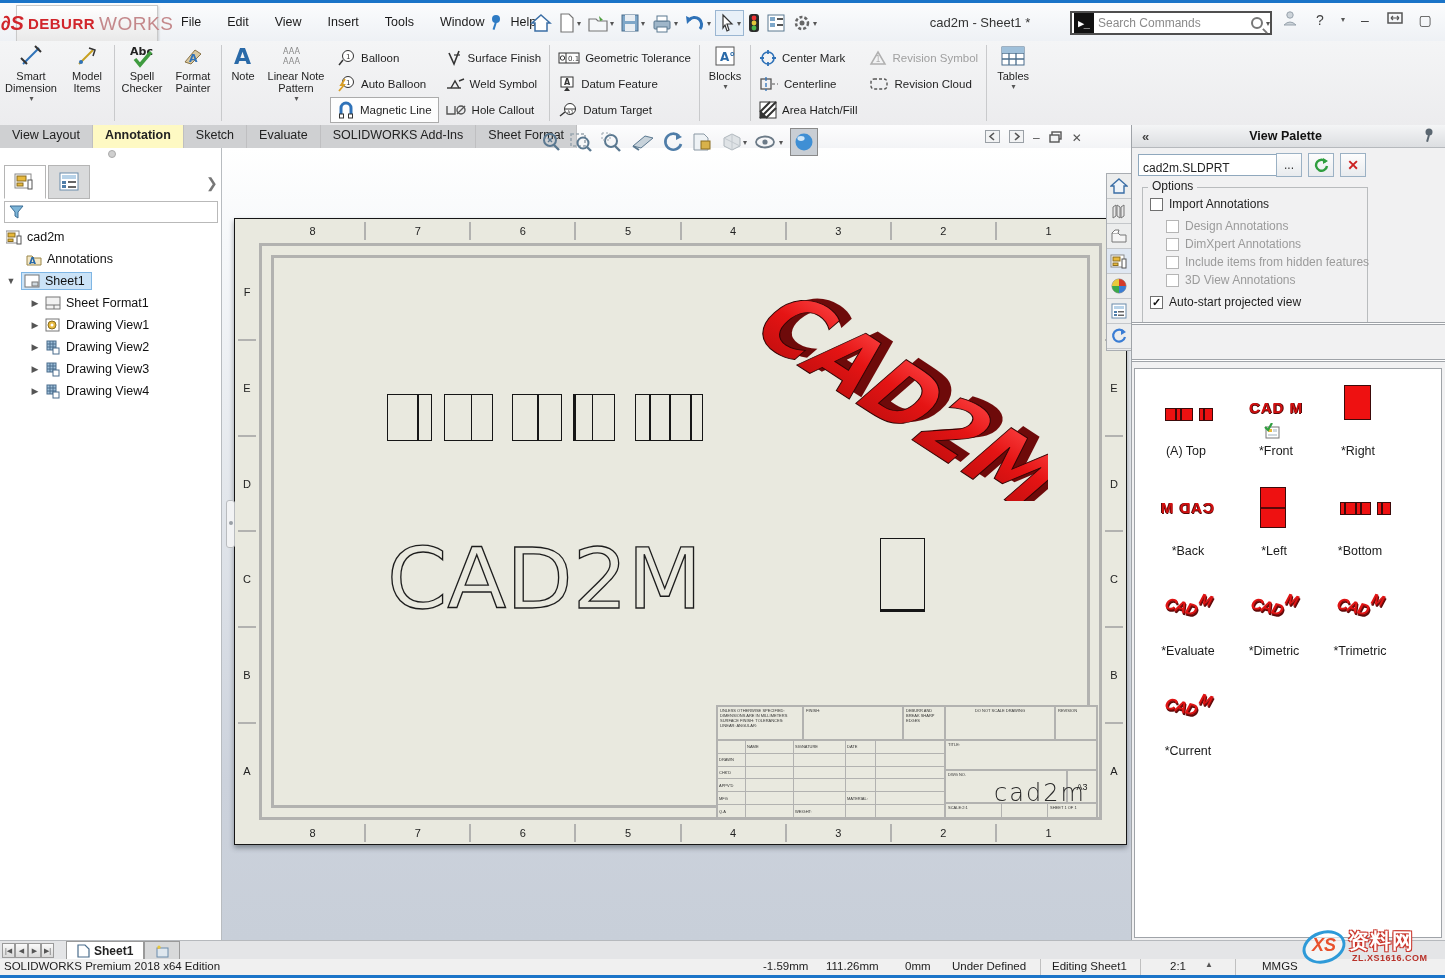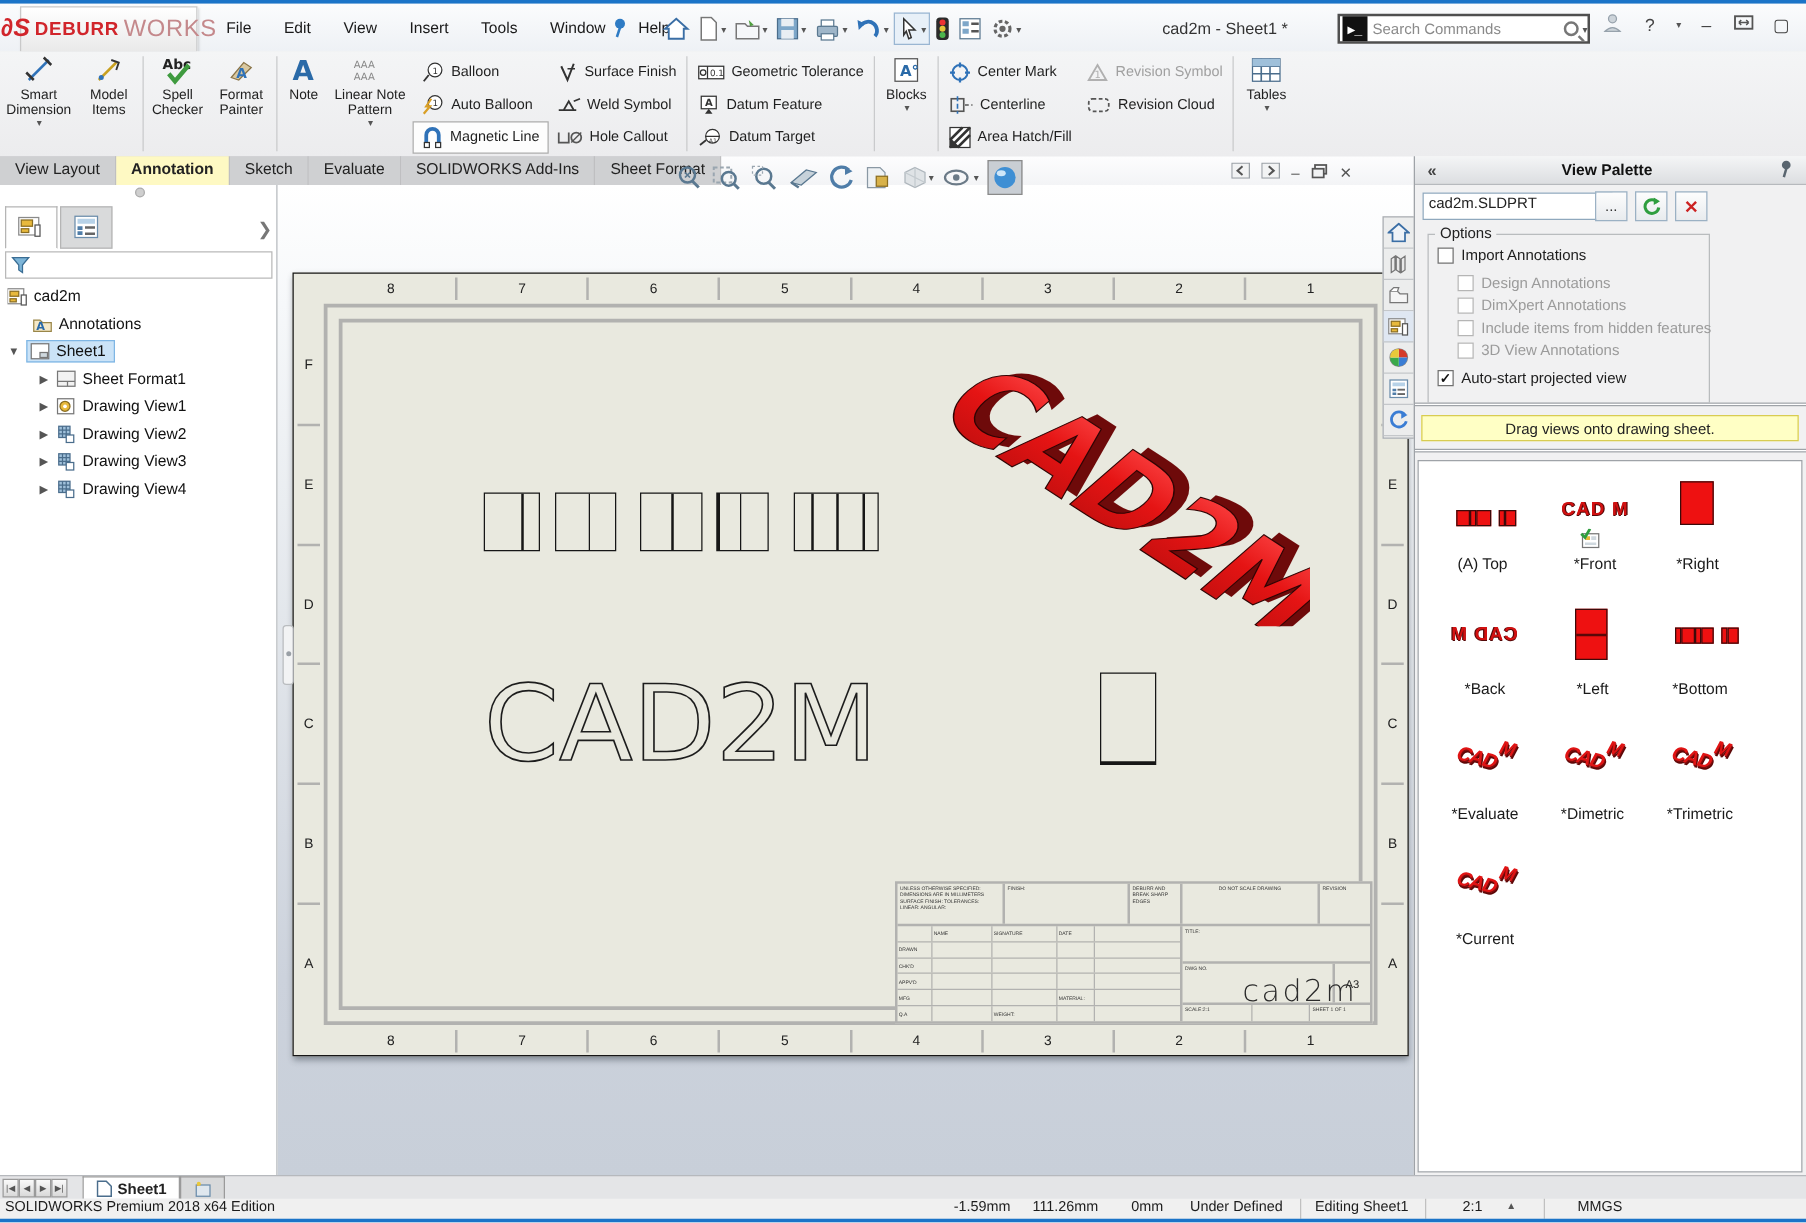--- a/index.html
+++ b/index.html
@@ -113,21 +113,21 @@
   #taskstrip { left:1106px; top:173px; width:26px; height:178px; background:#eceded; border:1px solid #a9adb2; display:flex; flex-direction:column; }
   .ts-btn { height:25px; display:flex; align-items:center; justify-content:center; border-bottom:1px solid #c4c7ca; }
   .ts-btn.active { background:#dfe7f2; }
 
   
   #palette { left:1131px; top:125px; width:314px; height:815px; background:#f1f1f2; border-left:1px solid #9fa3a8; }
   #pal-head { position:absolute; left:0; top:0; width:314px; height:23px; background:linear-gradient(180deg,#f4f5f6,#dcdee1); border-bottom:1px solid #b6b9bd; display:flex; align-items:center; }
   #pal-title { flex:1; text-align:center; font-weight:bold; font-size:12.5px; color:#111; }
   #pal-collapse { margin-left:10px; color:#444; font-size:13px; font-weight:bold;}
   #pal-pin { margin-right:10px; }
-  #pal-combo { position:absolute; left:6px; top:29px; width:152px; height:22px; background:#fff; border:1px solid #8fa8bd; display:flex; align-items:flex-start; padding-left:4px; font-size:12px;gap:30px; }
+  #pal-combo { position:absolute; left:6px; top:29px; width:152px; height:22px; background:#fff; border:1px solid #8fa8bd; display:flex; align-items:flex-end; padding-left:4px; font-size:12px;gap:30px; }
   #pal-combo .caret { margin-left:auto; margin-right:4px; }
   .palbtn { position:absolute; top:28px; height:24px; border:1px solid #9bb1c4; background:linear-gradient(180deg,#fdfdfd,#e8ebee); display:flex; align-items:center; justify-content:center; }
   #pal-more { left:144px; width:26px; color:#333; }
   #pal-refresh { left:176px; width:26px; }
   #pal-close { left:208px; width:26px; color:#cc2222; font-weight:bold; font-size:14px; }
   #optbox { position:absolute; left:10px; top:62px; width:226px; height:136px; border:1px solid #b9bcbe; }
   #optbox legend, #opt-label { position:absolute; left:16px; top:54px; background:#f1f1f2; padding:0 4px; font-size:12px; color:#222; }
   .opt { position:absolute; display:flex; gap:6px; align-items:center; font-size:12px; color:#1d1d1d; }
   .opt.gray { color:#9b9b9b; }
   .cbx { width:13px; height:13px; border:1px solid #707070; background:#fff; display:inline-flex; align-items:center; justify-content:center; font-size:11px; }
@@ -918,21 +918,20 @@
       </div>
     <div class="opt gray" style="left:34px; top:148px">
         <span class="cbx gray"></span>
         <span>3D View Annotations</span>
       </div>
     <div class="opt" style="left:18px; top:170px">
         <span class="cbx checked"></span>
         <span>Auto-start projected view</span>
       </div>
     <div class="splitbar" style="top:197px"></div>
-    <div id="banner">Drag views onto drawing sheet.</div>
     <div class="splitbar" style="top:234px"></div>
 
     <div id="thumbzone">
 
       <div class="thumb" style="left:14px; top:32px; width:80px; height:26px">
         <span class="blockrow">
             <span class="bseg">
               <span class="bcell" style="width:11px"></span>
               <span class="bcell" style="width:5px"></span>
               <span class="bcell" style="width:12px"></span>
@@ -1036,14 +1035,20 @@
     <span class="sbsep" style="left:1040px"></span>
     <span class="sbitem" style="left:1052px">Editing Sheet1</span>
     <span class="sbsep" style="left:1140px"></span>
     <span class="sbitem" style="left:1170px">2:1</span>
     <span class="sbitem" style="left:1205px; font-size:8px; color:#555">▲</span>
     <span class="sbsep" style="left:1235px"></span>
     <span class="sbitem" style="left:1262px">MMGS</span>
   </div>
   <div class="abs" id="botline"></div>
 
+  <div class="abs" id="watermark">
+    <span id="wm-circle"></span>
+    <span id="wm-xs">XS</span>
+    <span id="wm-cn">资料网</span>
+    <span id="wm-url">ZL.XS1616.COM</span>
+  </div>
 
 </div>
 
 </body></html>

